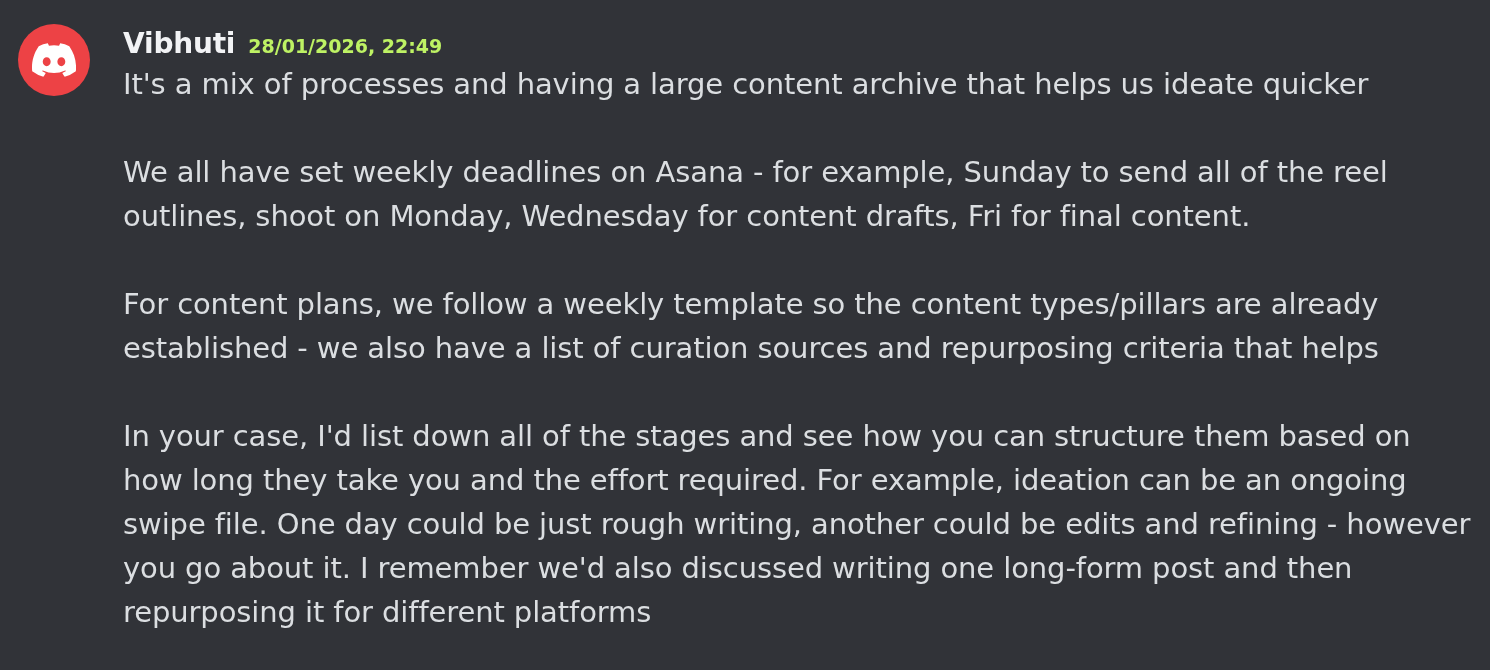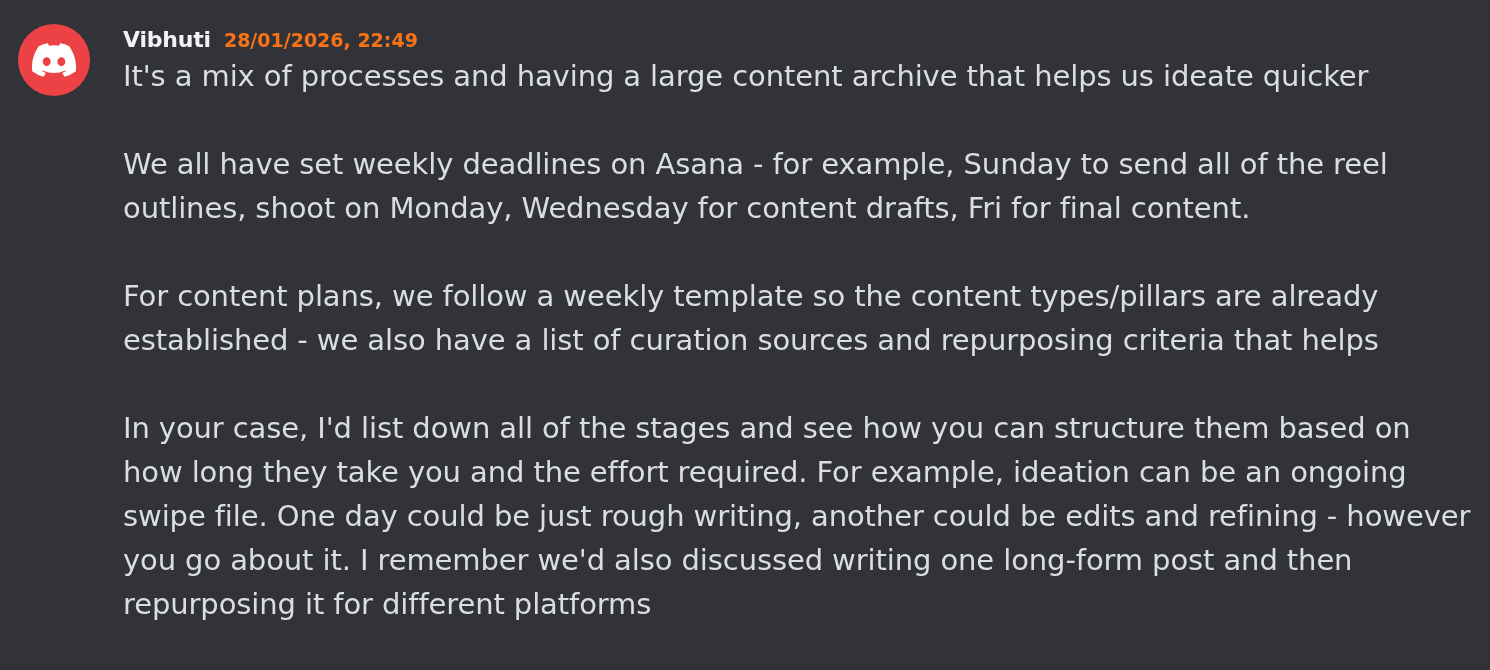--- a/index.html
+++ b/index.html
@@ -47,27 +47,27 @@
   }
 
   .message-header {
     display: flex;
     align-items: baseline;
     margin-bottom: 2px;
   }
 
   .username {
     color: #f2f3f5;
-    font-size: 22px;
+    font-size: 28px;
     font-weight: bold;
     letter-spacing: -0.2px;
   }
 
   .timestamp {
-    color: #f97316;
+    color: #bef264;
     font-size: 19px;
     margin-left: 13px;
     font-weight: bold;
   }
 
   .message-text {
     color: #dbdee1;
     font-size: 29px;
     line-height: 44px;
     white-space: pre-wrap;

